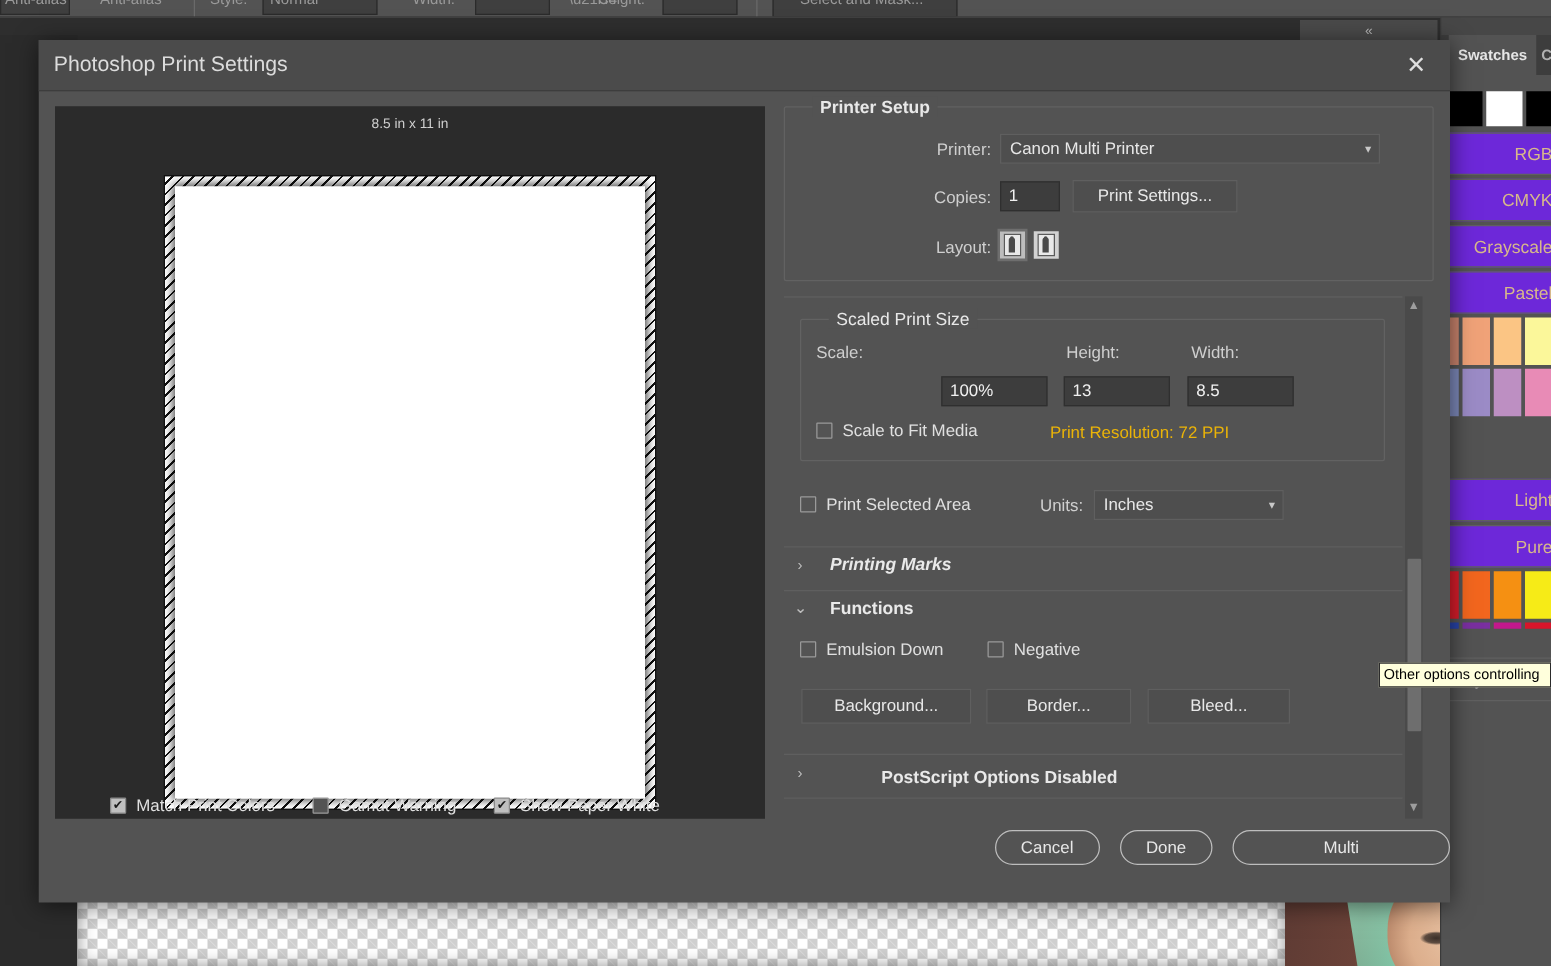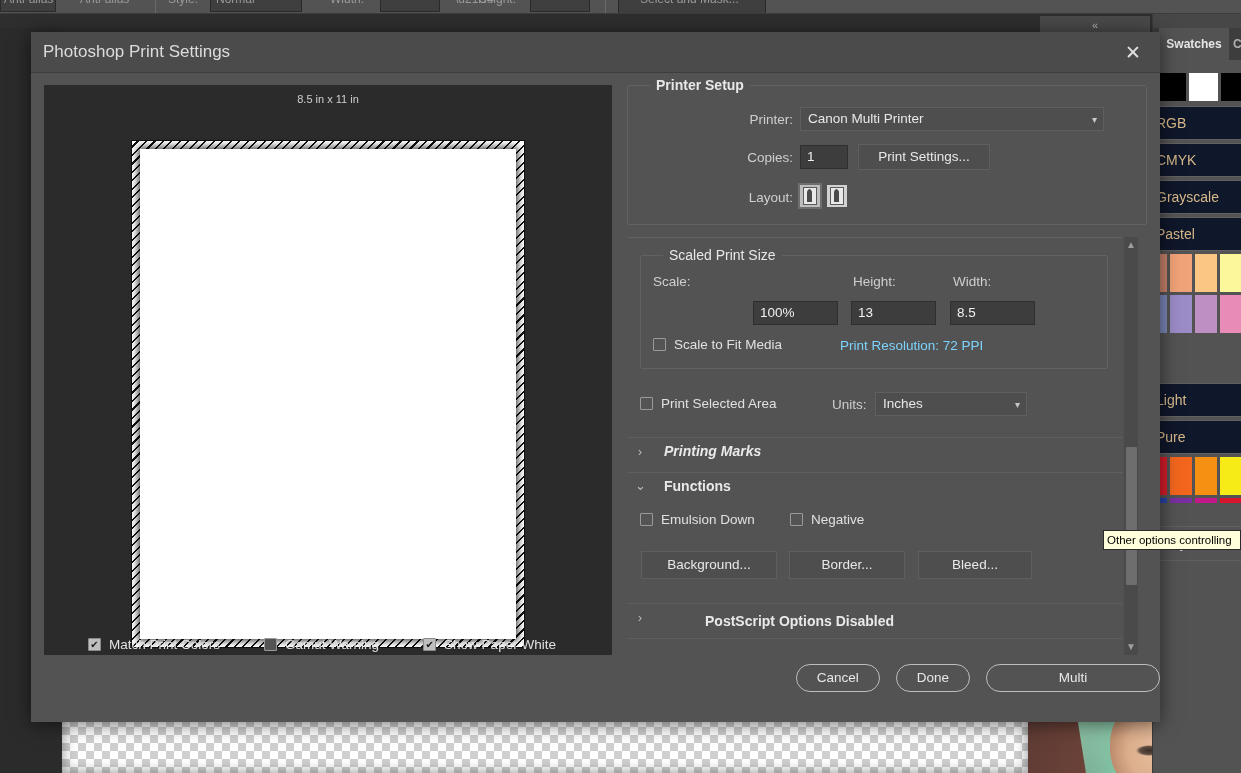--- a/index.html
+++ b/index.html
@@ -97,21 +97,21 @@
   .tab-next {
     position:absolute; left:80px; top:0; width:30px; height:32px; color:#b0b0b0;
     font-size:12px; font-weight:bold; line-height:32px;
   }
   .swatch-body { position:absolute; left:0; top:46px; width:89px; bottom:0; background:#535353; }
   .sw-row-top { position:absolute; left:4px; top:13px; height:28px; display:flex; gap:3px; }
   .sw-row-top i { display:block; width:29px; height:28px; }
   .sw-group { position:absolute; left:0; width:100%; }
   .sw-group .glabel {
     color:#d8b98a; font-size:14px; padding:8px 0 8px 3px;
-    border-top:1px solid #606060; border-bottom:1px solid #606060; background:#0f172a;
+    border-top:1px solid #606060; border-bottom:1px solid #606060; background:#6d28d9;text-align:right;
   }
   .sw-grid { display:flex; gap:3px; padding:0; margin-left:-8px; }
   .sw-grid i { display:block; width:38px; height:38px; }
   .sw-thin { display:flex; gap:3px; margin-left:-8px; }
   .sw-thin i { display:block; width:38px; height:5px; }
   .adj-label {
     position:absolute; left:0; width:100%; color:#c9c9c9; font-size:13px; font-weight:bold;
     padding:9px 0 9px 10px; border-top:1px solid #606060; border-bottom:1px solid #606060;
   }
   .web-snip {
@@ -157,21 +157,21 @@
     position:absolute; inset:0;
     background: repeating-linear-gradient(-45deg, #111 0 1.5px, #fff 1.5px 6px);
     border:1px solid #111;
   }
   .paper-white {
     position:absolute; left:9px; top:9px; right:9px; bottom:9px;
     background:#fff; box-shadow: 0 0 7px 2px rgba(0,0,0,.75);
   }
 
   
-  .botrow { position:absolute; left:57px; top:605px; display:flex; align-items:center; gap:44px; }
+  .botrow { position:absolute; left:57px; top:605px; display:flex; align-items:center; gap:30px; }
   .cb { display:inline-flex; align-items:center; gap:8px; color:#e0e0e0; font-size:13.5px; cursor:pointer; }
   .box {
     width:13px; height:13px; background:#bfbfbf; border:1px solid #8a8a8a; border-radius:1px;
     display:inline-flex; align-items:center; justify-content:center;
     color:#1a1a1a; font-size:11px; line-height:1;
   }
   .box.off { background:#545454; border:1px solid #9a9a9a; }
   .box.off::after { content:""; }
   .box.on::after { content:"\2714"; font-size:10px; }
 
@@ -250,21 +250,21 @@
   }
   .vscroll .arrow {
     position:absolute; left:0; width:14px; height:16px; color:#9e9e9e; font-size:10px;
     text-align:center; line-height:16px;
   }
   .vscroll .arrow.up { top:0; }
   .vscroll .arrow.dn { bottom:0; }
   .vscroll .thumb {
     position:absolute; left:2px; top:210px; width:11px; height:138px; background:#6e6e6e; border-radius:1px;
   }
-  .static-txt { position:absolute; color:#7dd3fc; font-size:13.5px; }
+  .static-txt { position:absolute; color:#eab308; font-size:13.5px; }
 </style>
 </head>
 <body>
 
 <div id="root">
 
   <div class="ps-canvas-strip">
     <div class="doc-dark"></div>
     <div class="ps-left-gutter"></div>
   </div>

